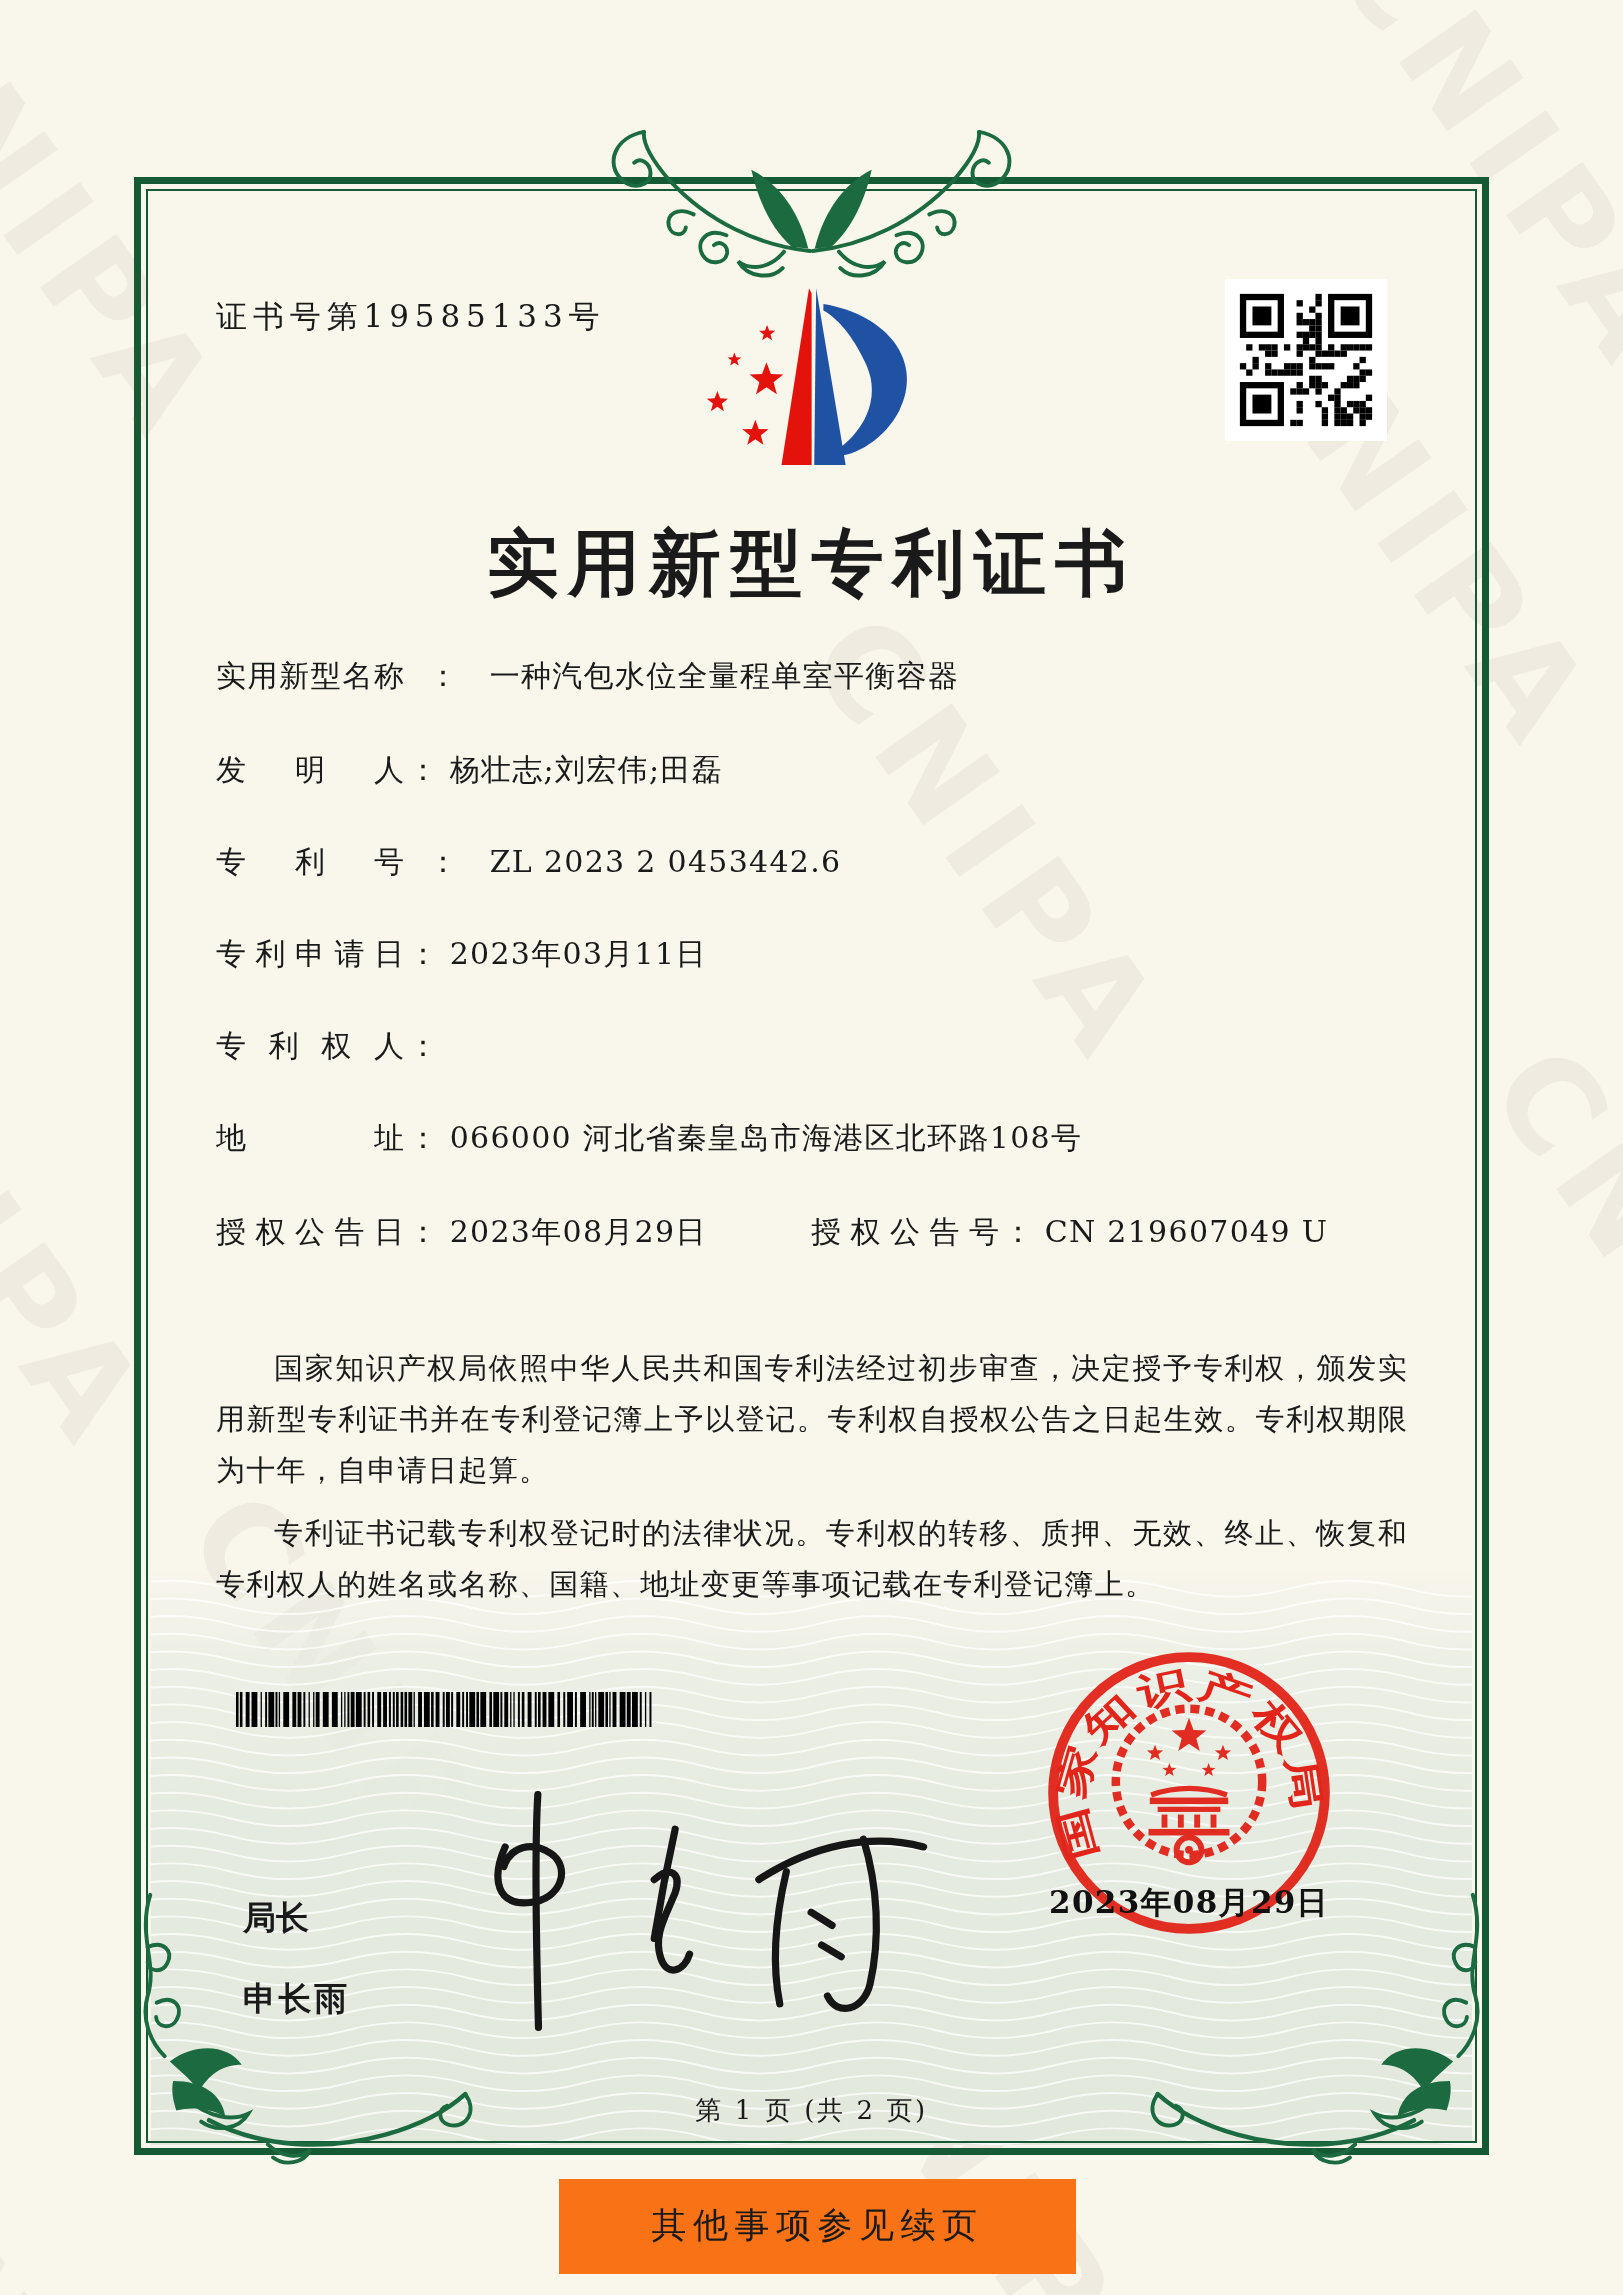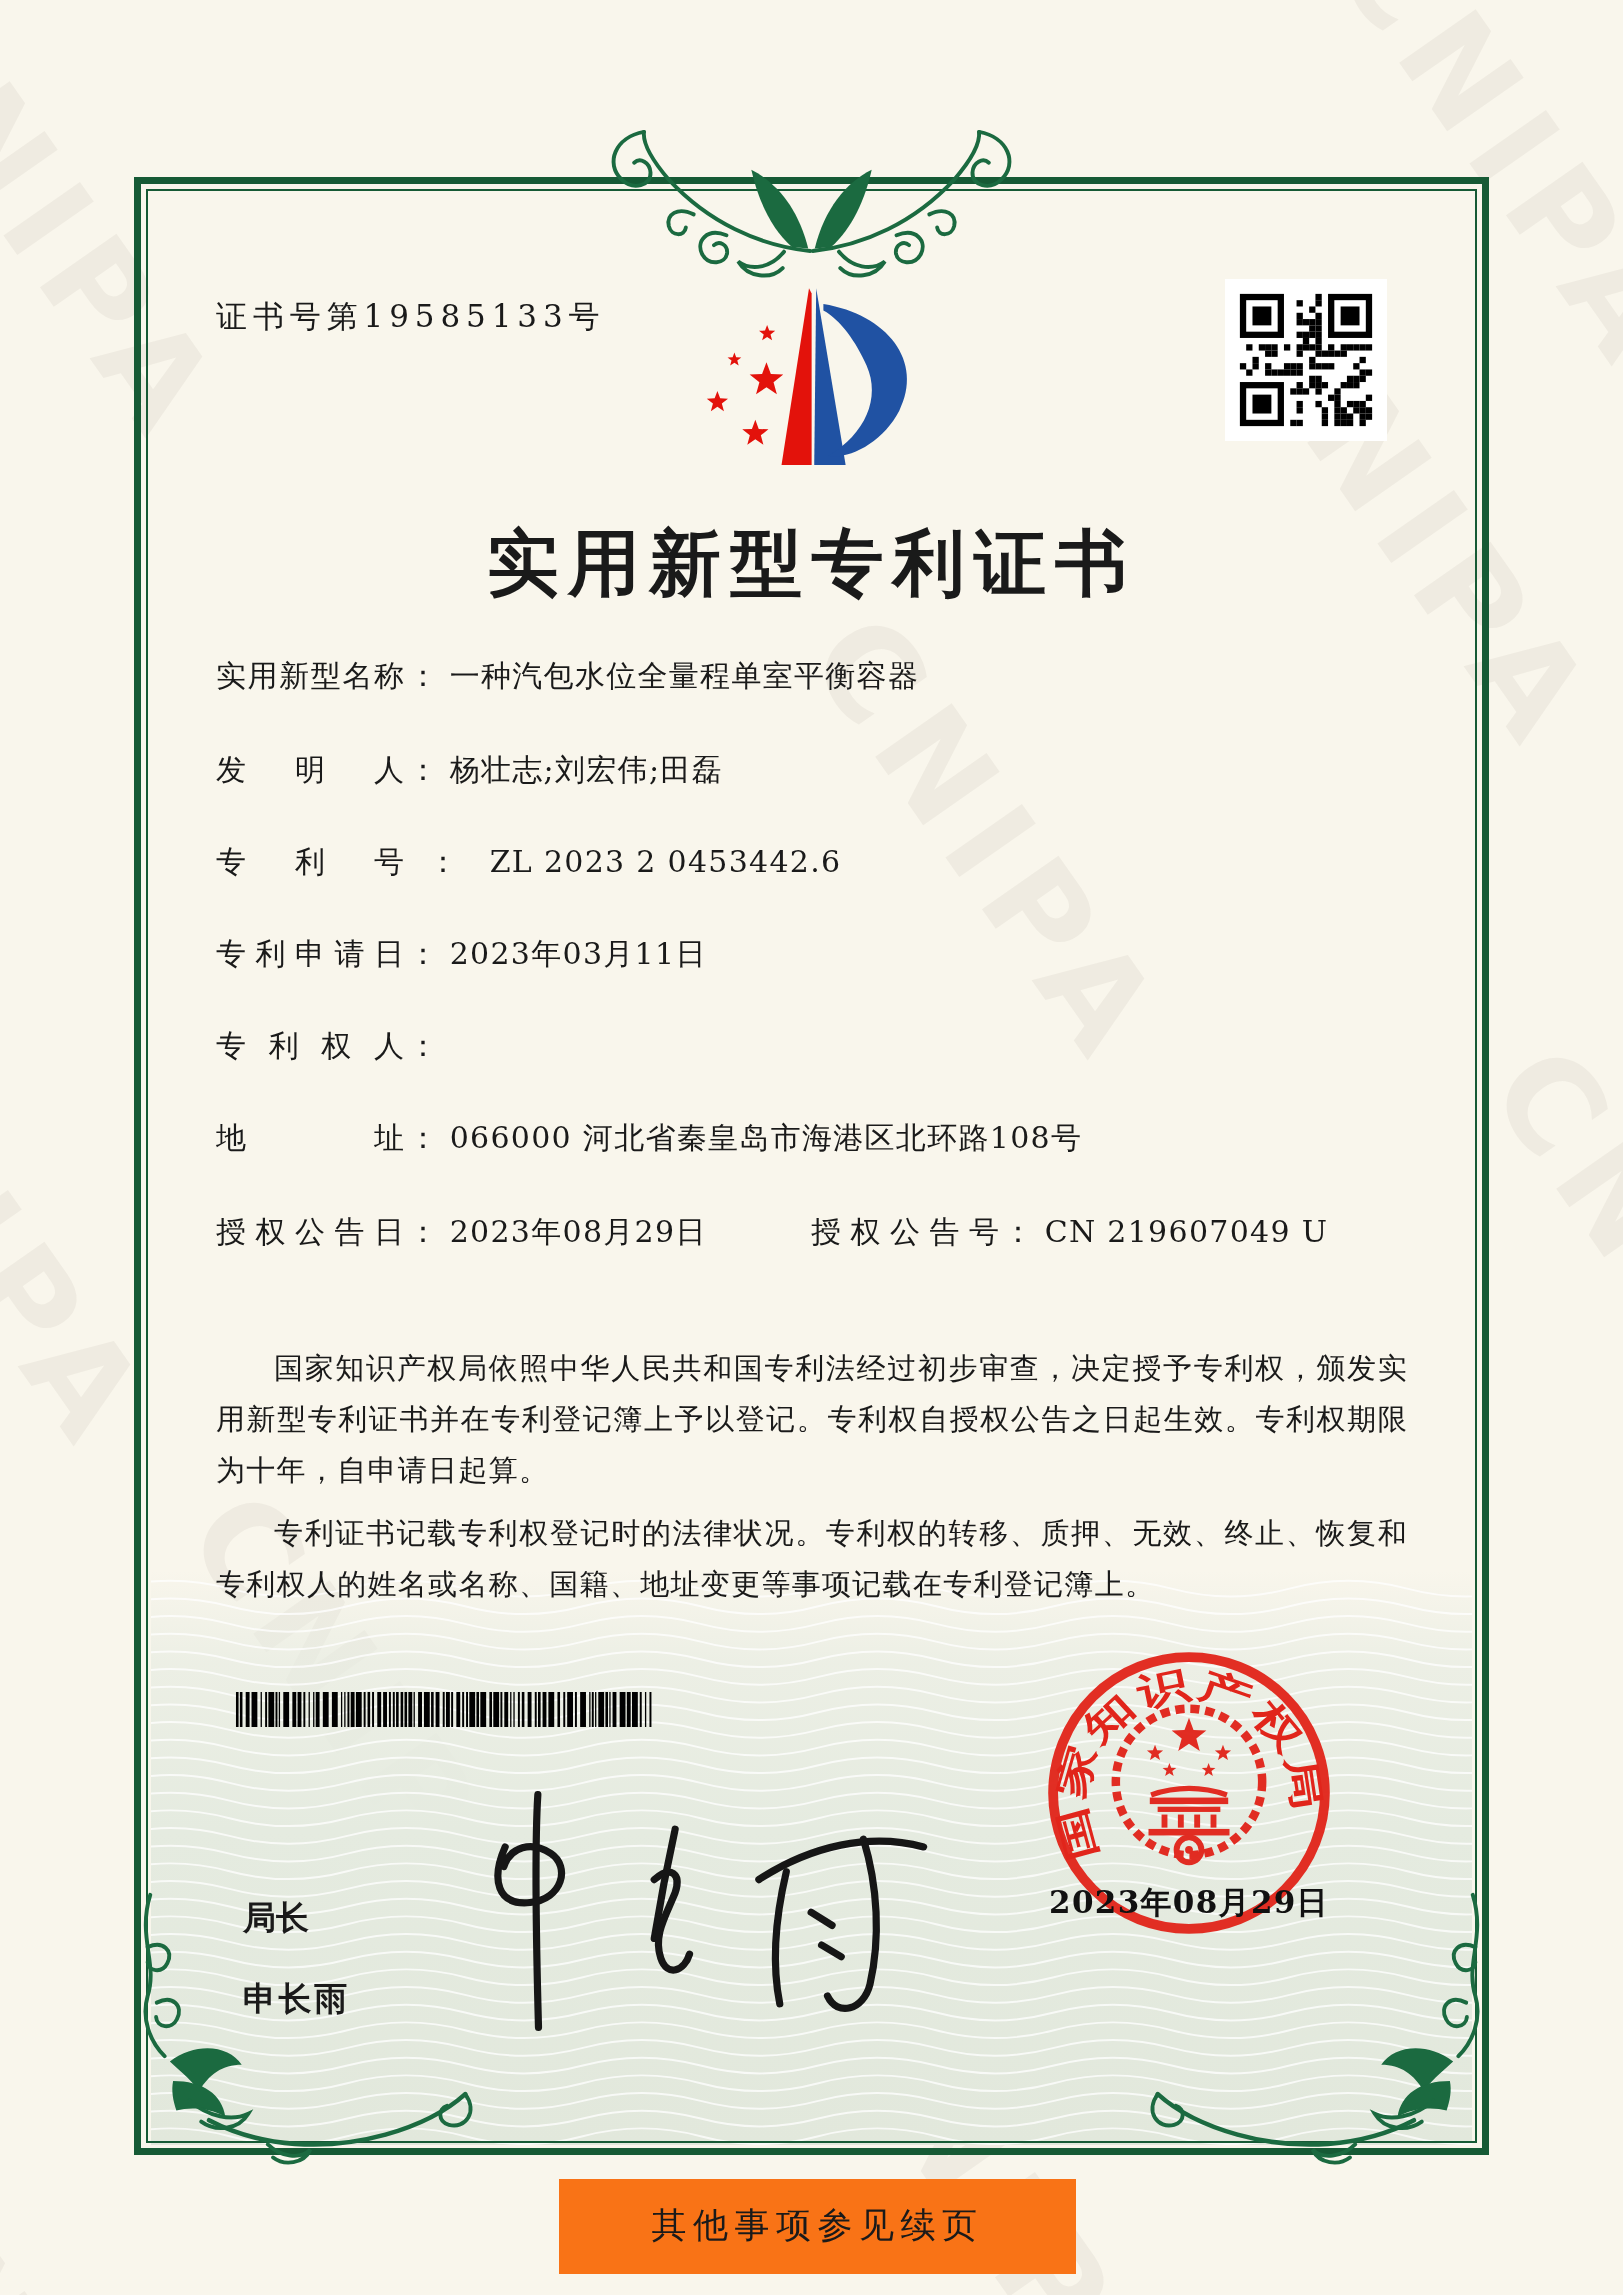--- a/index.html
+++ b/index.html
@@ -62,21 +62,21 @@
     z-index:4;
   }
   
   .row{position:absolute;left:216px;display:flex;align-items:baseline;z-index:4;font-size:30px;}
   .row .lbl{
     display:inline-block;width:188px;
     text-align:justify;text-align-last:justify;
   }
   .row .colon{margin:0 11.8px 0 3.9px;}
   .row .val{letter-spacing:1.3px;white-space:nowrap;}
-  .r1{top:656px;} .r2{top:750px;} .r3{top:842px;gap:20px;} .r4{top:934px;}
+  .r1{top:656px;gap:20px;} .r2{top:750px;} .r3{top:842px;gap:20px;} .r4{top:934px;}
   .r5{top:1026px;} .r6{top:1118px;} .r7{top:1212px;}
   .row2{left:811px;}
   
   .paras{
     position:absolute;left:216px;top:1343px;width:1192px;z-index:4;
     font-size:29px;line-height:51px;letter-spacing:1.3px;
     text-align:justify;
   }
   .paras p{margin:0 0 11.8px 0;text-indent:2em;}
   
@@ -509,16 +509,17 @@
       <rect x="-17" y="58" width="9" height="20"></rect>
       <rect x="8" y="58" width="9" height="20"></rect>
       <rect x="33" y="58" width="9" height="20"></rect>
       <rect x="-62" y="80" width="124" height="10"></rect>
       <circle cx="0" cy="112" r="19" fill="none" stroke="#e1251b" stroke-width="9"></circle>
       <circle cx="0" cy="112" r="6"></circle>
     </g>
   </svg>
   <div class="seal-date">2023年08月29日</div>
 
+  <div class="page-no">第 1 页 (共 2 页)</div>
   <div class="cont-note">其他事项参见续页</div>
 
 </div>
 
 
 </body></html>

